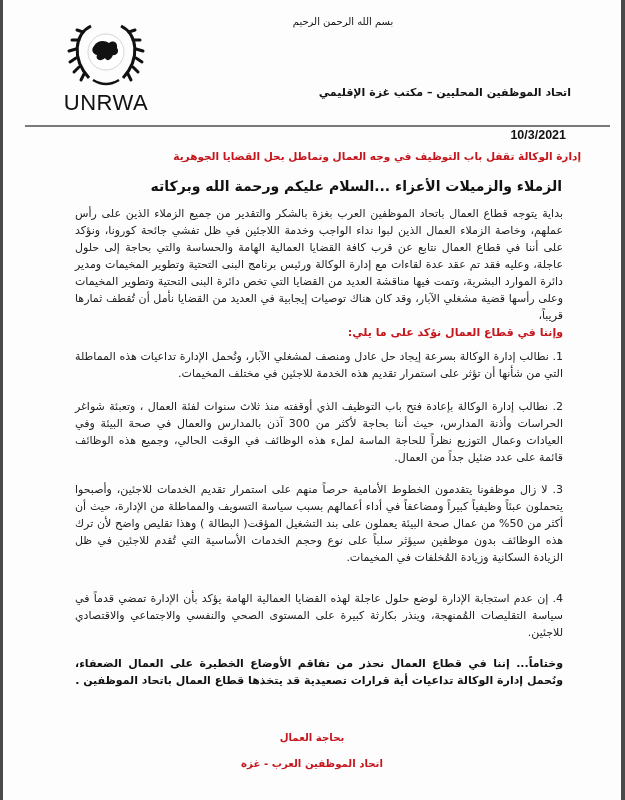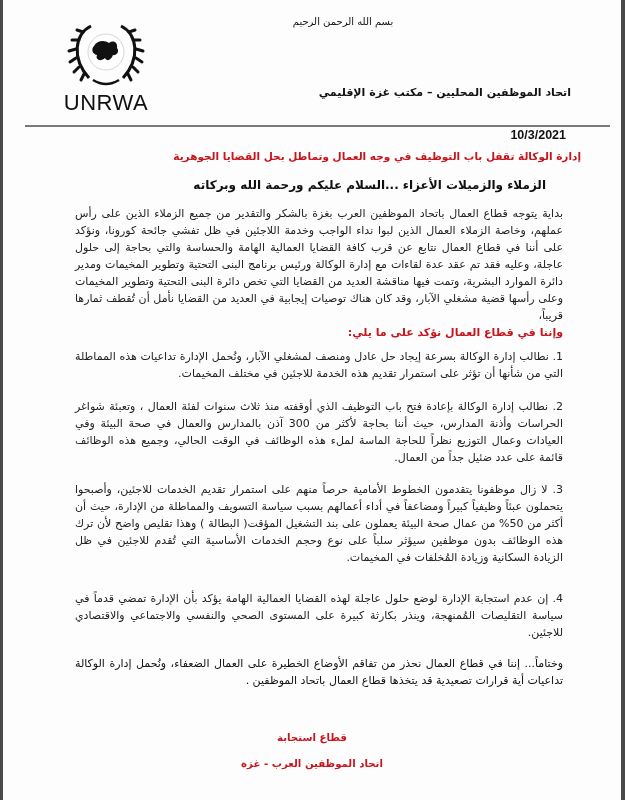--- a/index.html
+++ b/index.html
@@ -51,39 +51,39 @@
     }
     .date {
       position: absolute; right: 55px; top: 128px;
       font-family: "Liberation Sans", sans-serif; font-weight: bold; font-size: 12.5px; color: #111;
     }
     .subject {
       position: absolute; left: 130px; right: 40px; top: 150px;
       direction: rtl; text-align: right; color: #c4161c; font-weight: bold; font-size: 10.5px;
     }
     .greeting {
-      position: absolute; right: 75px; top: 178px;
-      direction: rtl; font-weight: bold; font-size: 12px; color: #111;
+      position: absolute; right: 59px; top: 178px;
+      direction: rtl; font-weight: bold; font-size: 14px; color: #111;
     }
     .body-block {
       position: absolute; left: 72px; right: 58px;
       direction: rtl; text-align: justify; text-align-last: right;
       font-size: 11px; line-height: 17px; color: #222;
       font-family: "DejaVu Sans", sans-serif;
     }
     .intro { top: 205px; }
     .intro-lead {
       color: #c4161c; font-weight: bold;
     }
     .item1 { top: 348px; }
     .item2 { top: 398px; }
     .item3 { top: 481px; }
     .item4 { top: 590px; }
     .closing {
-      top: 655px; font-weight: normal; color: #111;
+      top: 655px; font-weight: bold; color: #111;
     }
     .pledge {
       position: absolute; left: 0; right: 0; top: 707px; text-align: center;
       direction: rtl; font-weight: bold; font-size: 10.2px; color: #111;
     }
     .sig1 {
       position: absolute; left: 0; right: 0; top: 732px; text-align: center;
       direction: rtl; font-weight: bold; font-size: 10.2px; color: #c4161c;
     }
     .sig2 {
@@ -131,15 +131,15 @@
     <span class="intro-lead">وإننا في قطاع العمال نؤكد على ما يلي:</span>
   </div>
 
   <div class="body-block item1">1. نطالب إدارة الوكالة بسرعة إيجاد حل عادل ومنصف لمشغلي الآبار، ونُحمل الإدارة تداعيات هذه المماطلة التي من شأنها أن تؤثر على استمرار تقديم هذه الخدمة للاجئين في مختلف المخيمات.</div>
   <div class="body-block item2">2. نطالب إدارة الوكالة بإعادة فتح باب التوظيف الذي أوقفته منذ ثلاث سنوات لفئة العمال ، وتعبئة شواغر الحراسات وأذنة المدارس، حيث أننا بحاجة لأكثر من 300 آذن بالمدارس والعمال في صحة البيئة وفي العيادات وعمال التوزيع نظراً للحاجة الماسة لملء هذه الوظائف في الوقت الحالي، وجميع هذه الوظائف قائمة على عدد ضئيل جداً من العمال.</div>
   <div class="body-block item3">3. لا زال موظفونا يتقدمون الخطوط الأمامية حرصاً منهم على استمرار تقديم الخدمات للاجئين، وأصبحوا يتحملون عبئاً وظيفياً كبيراً ومضاعفاً في أداء أعمالهم بسبب سياسة التسويف والمماطلة من الإدارة، حيث أن أكثر من 50% من عمال صحة البيئة يعملون على بند التشغيل المؤقت( البطالة ) وهذا تقليص واضح لأن ترك هذه الوظائف بدون موظفين سيؤثر سلباً على نوع وحجم الخدمات الأساسية التي تُقدم للاجئين في ظل الزيادة السكانية وزيادة المُخلفات في المخيمات.</div>
   <div class="body-block item4">4. إن عدم استجابة الإدارة لوضع حلول عاجلة لهذه القضايا العمالية الهامة يؤكد بأن الإدارة تمضي قدماً في سياسة التقليصات المُمنهجة، وينذر بكارثة كبيرة على المستوى الصحي والنفسي والاجتماعي والاقتصادي للاجئين.</div>
 
   <div class="body-block closing">وختاماً... إننا في قطاع العمال نحذر من تفاقم الأوضاع الخطيرة على العمال الضعفاء، ونُحمل إدارة الوكالة تداعيات أية قرارات تصعيدية قد يتخذها قطاع العمال باتحاد الموظفين .</div>
 
-  <div class="sig1">قطاع استجابة</div>
+  <div class="sig1">بحاجة العمال</div>
   <div class="sig2">اتحاد الموظفين العرب - غزة</div>
 </div>
 
 </body></html>

